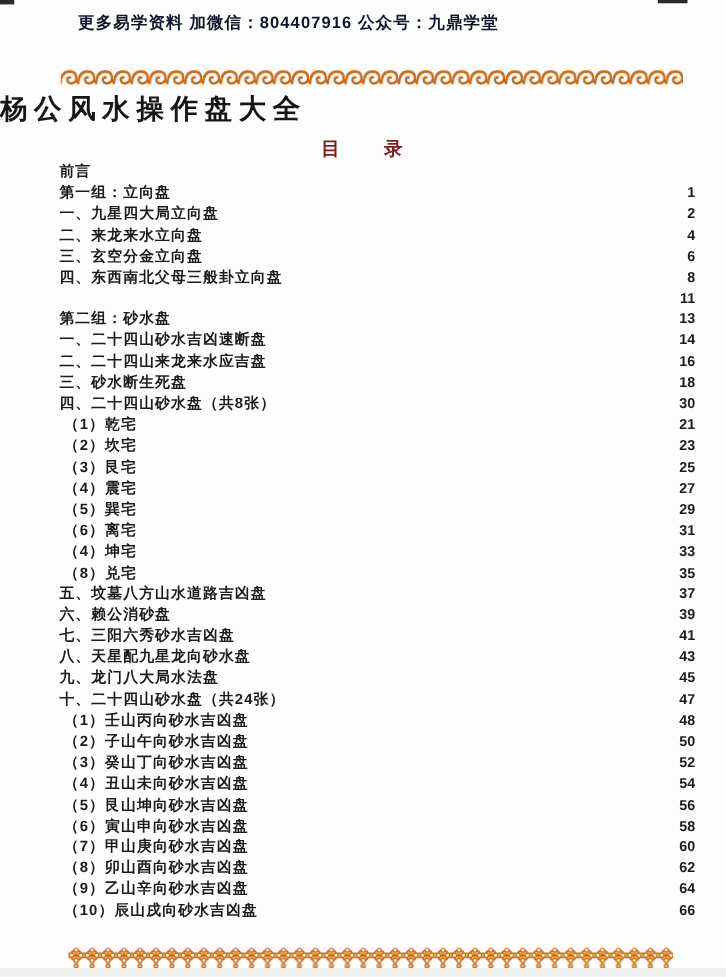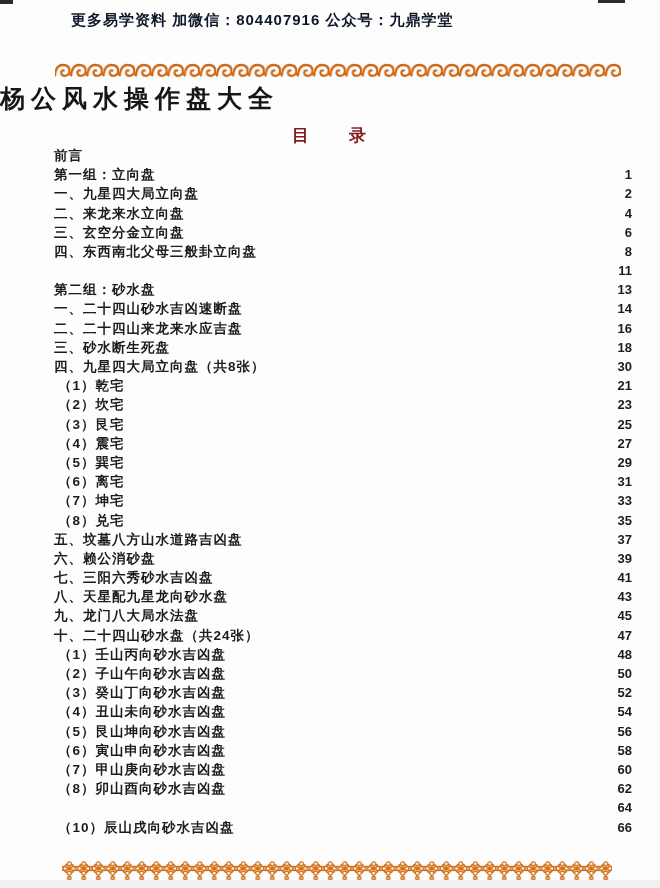--- a/index.html
+++ b/index.html
@@ -137,21 +137,21 @@
         <span class="toc-label">二、二十四山来龙来水应吉盘</span>
         <span class="dots"></span>
         <span class="toc-page">16</span>
       </div>
       <div class="toc-row">
         <span class="toc-label">三、砂水断生死盘</span>
         <span class="dots"></span>
         <span class="toc-page">18</span>
       </div>
       <div class="toc-row">
-        <span class="toc-label">四、九星四大局立向盘（共8张）</span>
+        <span class="toc-label">四、二十四山砂水盘（共8张）</span>
         <span class="dots"></span>
         <span class="toc-page">30</span>
       </div>
       <div class="toc-row indent">
         <span class="toc-label">（1）乾宅</span>
         <span class="dots"></span>
         <span class="toc-page">21</span>
       </div>
       <div class="toc-row indent">
         <span class="toc-label">（2）坎宅</span>
@@ -172,21 +172,21 @@
         <span class="toc-label">（5）巽宅</span>
         <span class="dots"></span>
         <span class="toc-page">29</span>
       </div>
       <div class="toc-row indent">
         <span class="toc-label">（6）离宅</span>
         <span class="dots"></span>
         <span class="toc-page">31</span>
       </div>
       <div class="toc-row indent">
-        <span class="toc-label">（7）坤宅</span>
+        <span class="toc-label">（4）坤宅</span>
         <span class="dots"></span>
         <span class="toc-page">33</span>
       </div>
       <div class="toc-row indent">
         <span class="toc-label">（8）兑宅</span>
         <span class="dots"></span>
         <span class="toc-page">35</span>
       </div>
       <div class="toc-row">
         <span class="toc-label">五、坟墓八方山水道路吉凶盘</span>
@@ -252,20 +252,21 @@
         <span class="toc-label">（7）甲山庚向砂水吉凶盘</span>
         <span class="dots"></span>
         <span class="toc-page">60</span>
       </div>
       <div class="toc-row indent">
         <span class="toc-label">（8）卯山酉向砂水吉凶盘</span>
         <span class="dots"></span>
         <span class="toc-page">62</span>
       </div>
       <div class="toc-row indent">
+        <span class="toc-label">（9）乙山辛向砂水吉凶盘</span>
         <span class="dots"></span>
         <span class="toc-page">64</span>
       </div>
       <div class="toc-row indent">
         <span class="toc-label">（10）辰山戌向砂水吉凶盘</span>
         <span class="dots"></span>
         <span class="toc-page">66</span>
       </div>
     </div>
 

